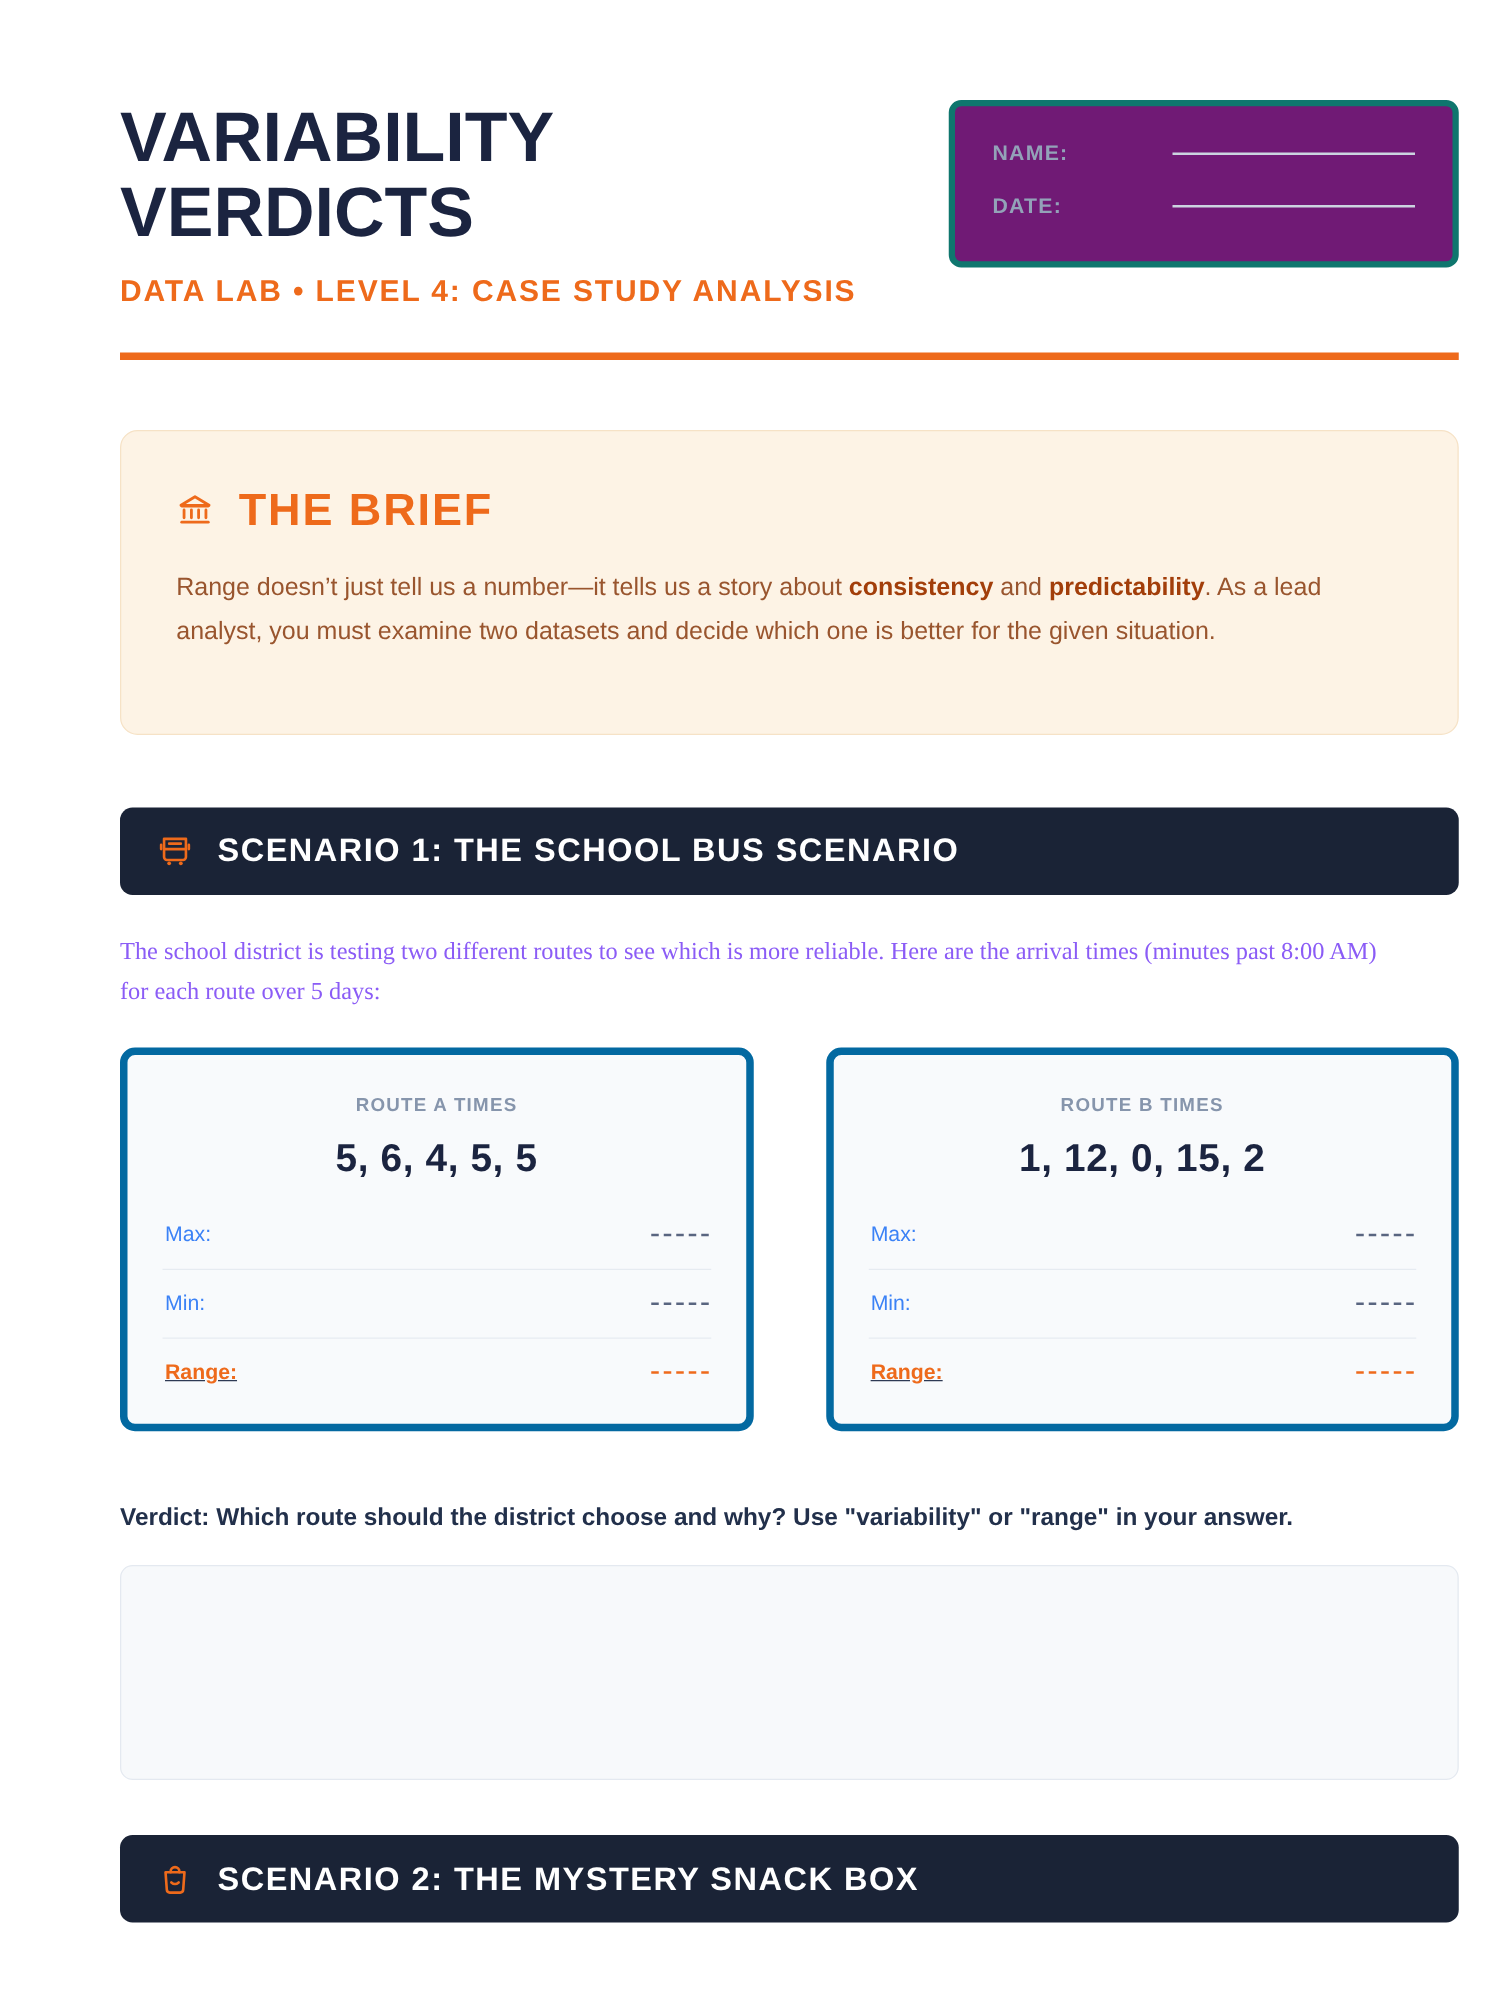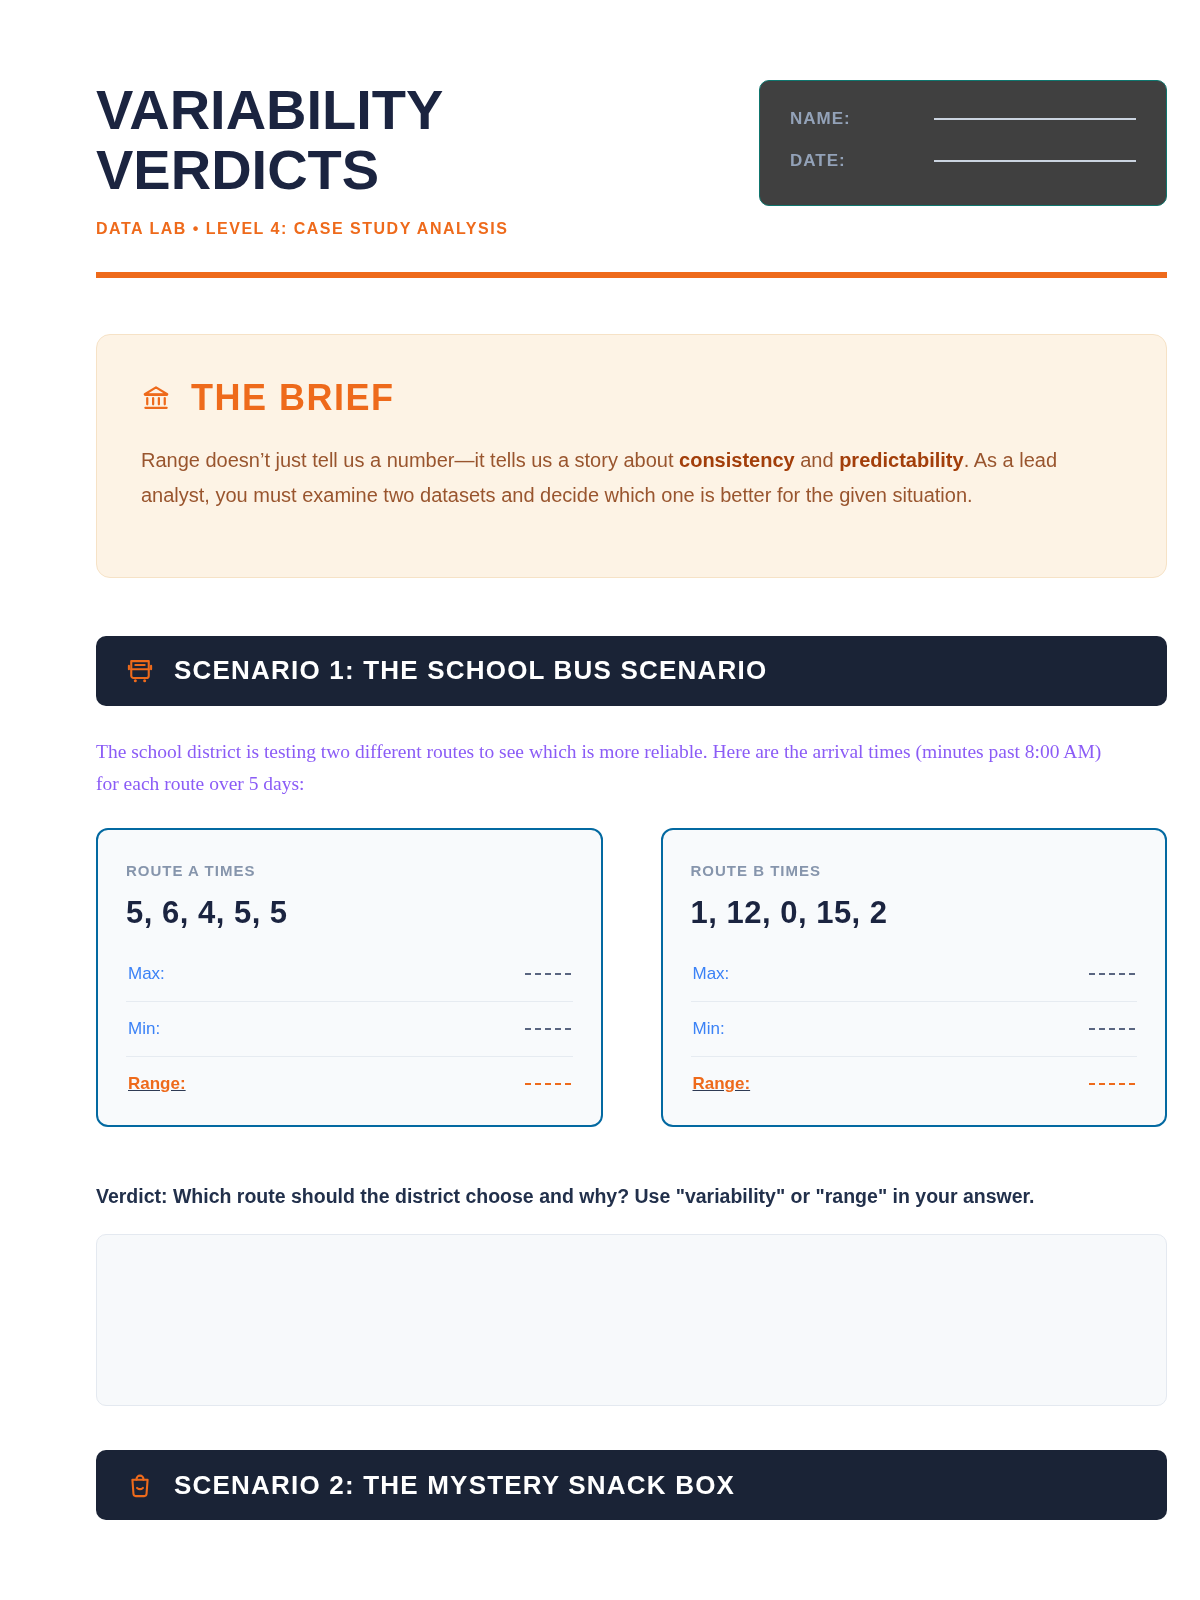--- a/index.html
+++ b/index.html
@@ -28,29 +28,29 @@
   .title-block h1 {
     margin: 0;
     font-size: 56px;
     font-weight: 800;
     line-height: 1.07;
     color: #1b2440;
     letter-spacing: 0;
   }
   .subtitle {
     margin-top: 20px;
-    font-size: 16px;
+    font-size: 24px;
     font-weight: 700;
     letter-spacing: 1.5px;
     color: var(--accent);
   }
   .nd-card {
     width: 408px;
-    background: #404040;
-    border: 1px solid #0f766e;
+    background: #701a75;
+    border: 5px solid #0f766e;
     border-radius: 10px;
     padding: 28px 30px 12px 30px;
   }
   .nd-row { display: flex; align-items: center; margin-bottom: 22px; }
   .nd-label {
     width: 86px;
     font-size: 17px;
     font-weight: 700;
     letter-spacing: 1px;
     color: #93a2b8;
@@ -116,23 +116,24 @@
     font-size: 19.5px;
     line-height: 1.65;
     color: #8b5cf6;
     max-width: 1010px;
     font-family: Liberation Serif, serif;
   }
   .cards { margin-top: 28px; display: flex; gap: 58px; }
   .card {
     flex: 1;
     background: #f8fafc;
-    border: 2px solid #0369a1;
+    border: 6px solid #0369a1;
     border-radius: 12px;
     padding: 32px 28px 14px 28px;
+    text-align: center;
   }
   .card-label {
     font-size: 15px;
     font-weight: 700;
     letter-spacing: 1px;
     color: #8695ac;
   }
   .card-values {
     margin: 16px 0 16px 0;
     font-size: 31px;

